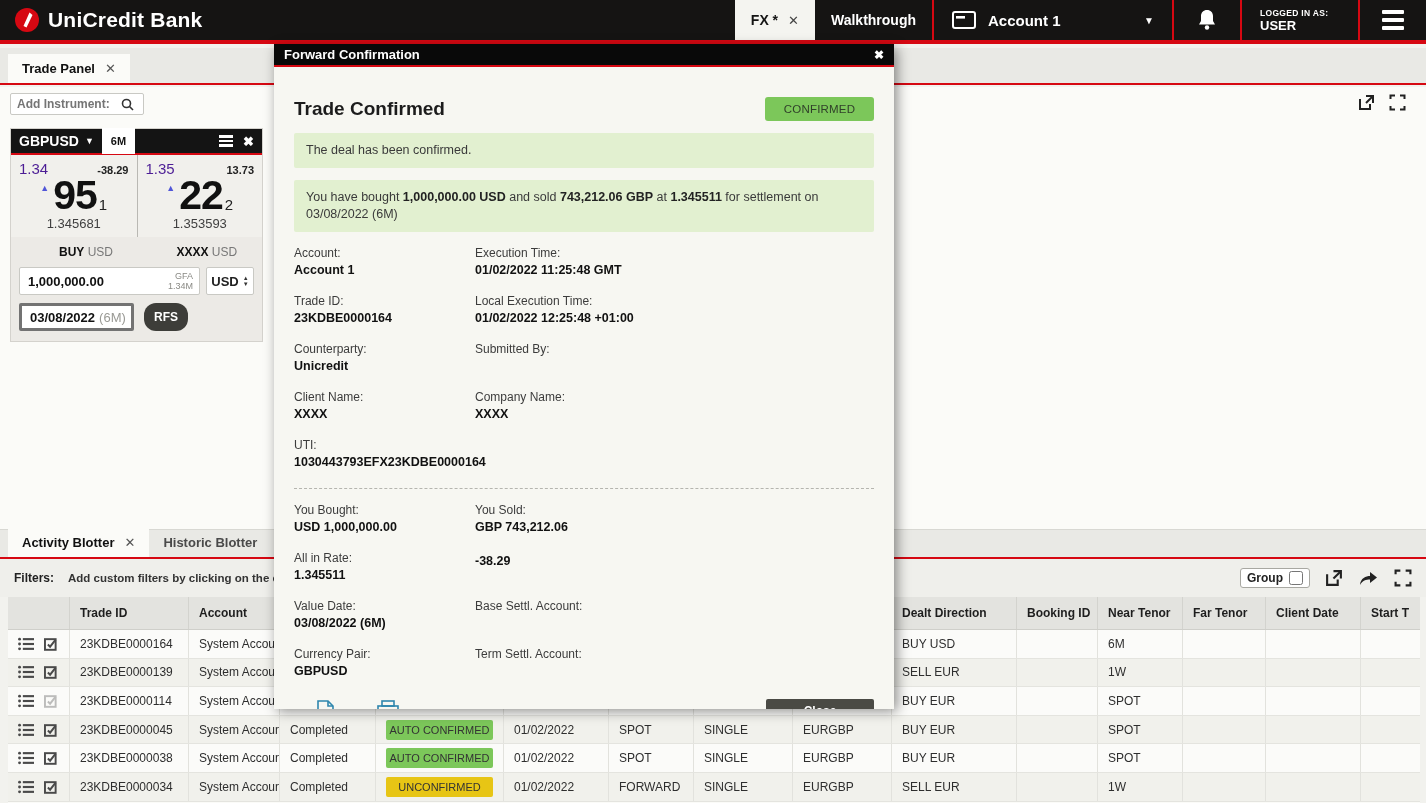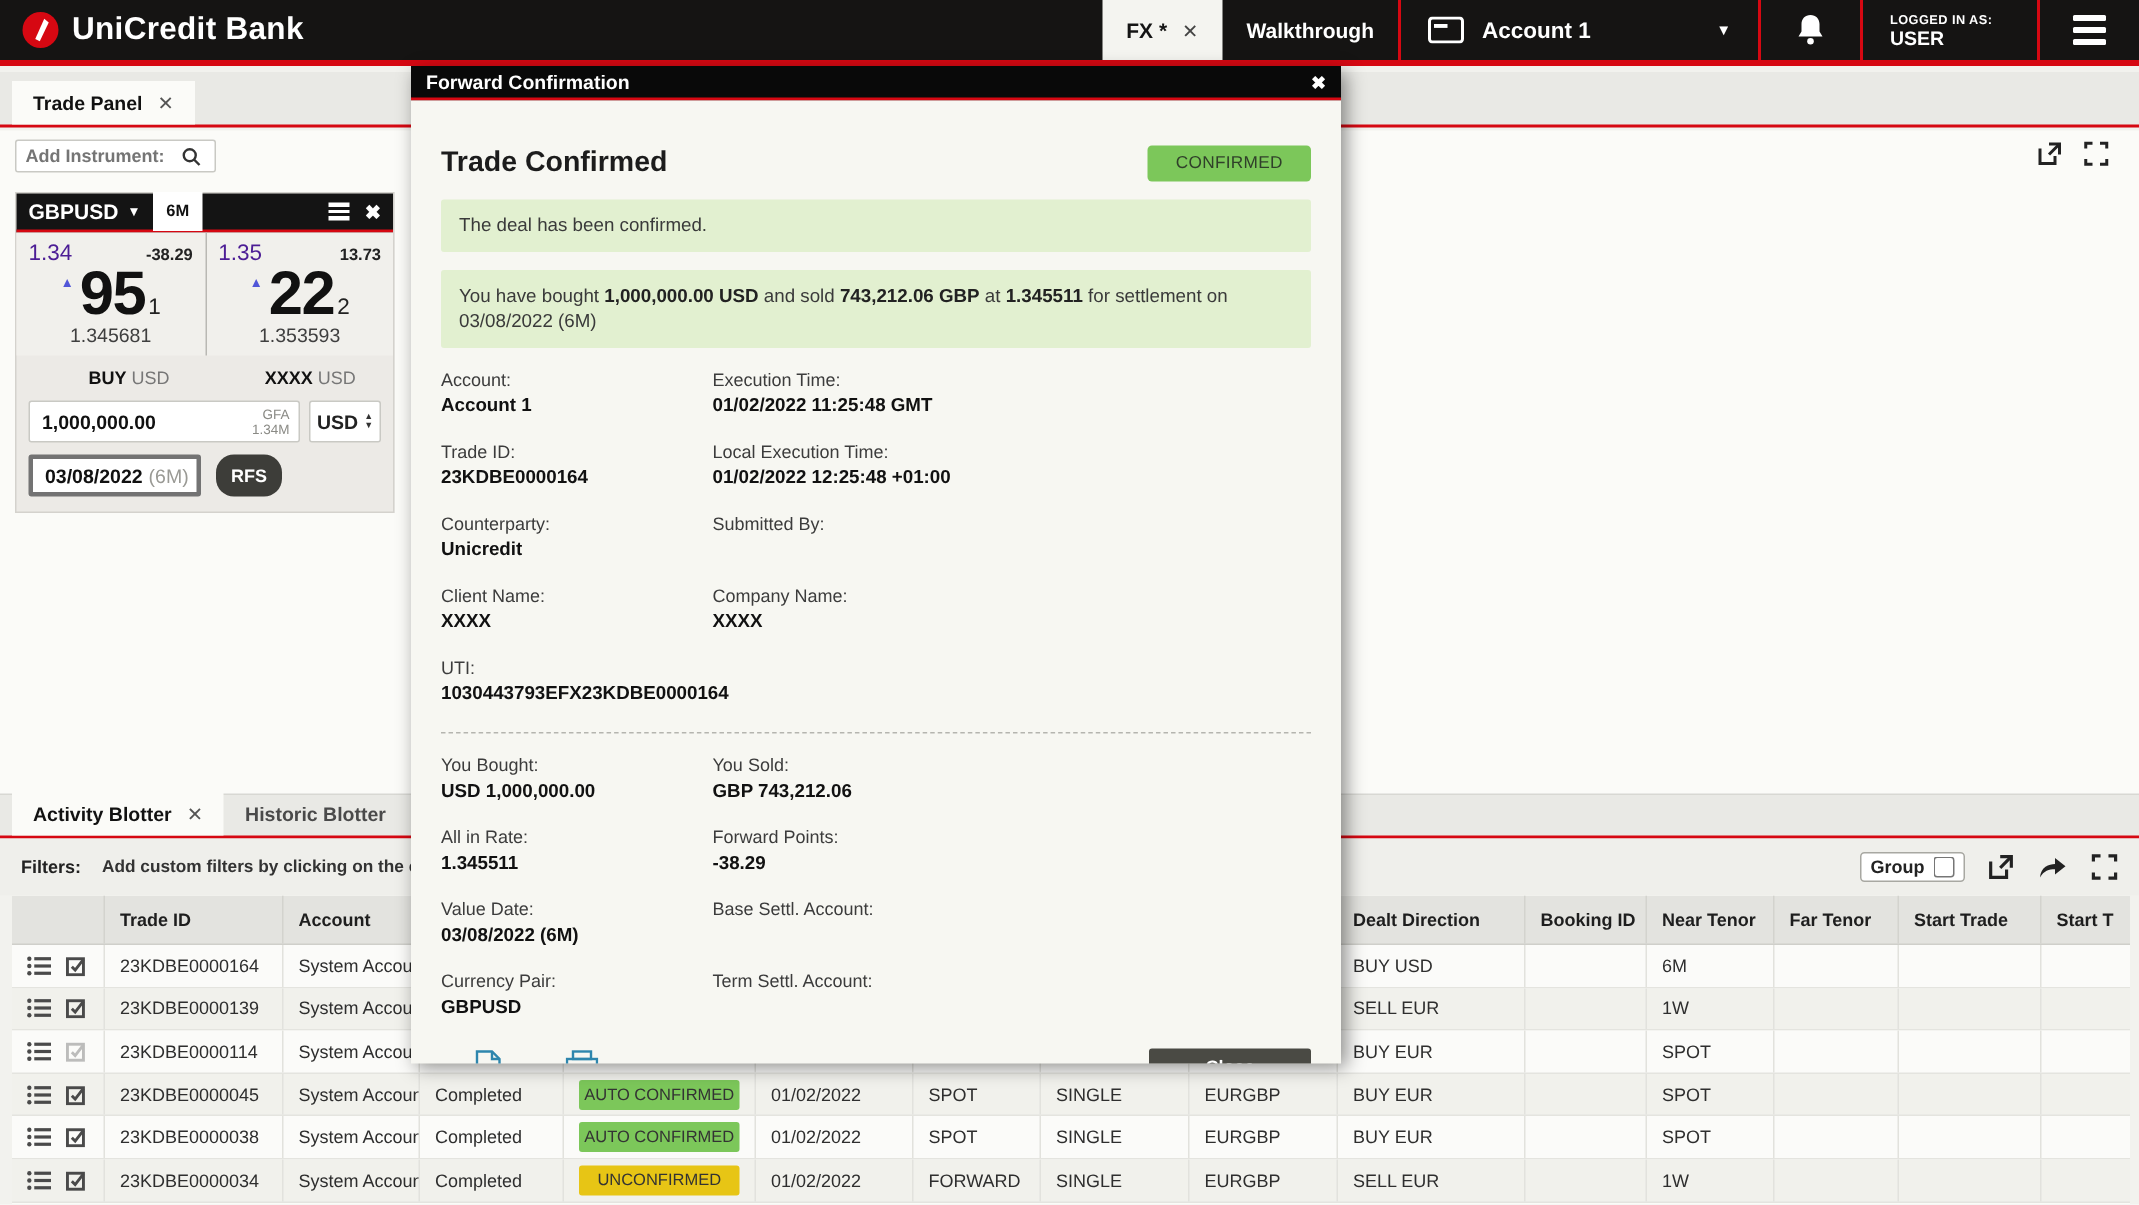--- a/index.html
+++ b/index.html
@@ -297,21 +297,21 @@
       <div class="th" style="width: 96px;"></div>
       <div class="th" style="width: 128px;"></div>
       <div class="th" style="width: 105px;"></div>
       <div class="th" style="width: 85px;"></div>
       <div class="th" style="width: 99px;"></div>
       <div class="th" style="width: 99px;"></div>
       <div class="th" style="width: 125px;">Dealt Direction</div>
       <div class="th" style="width: 81px;">Booking ID</div>
       <div class="th" style="width: 85px;">Near Tenor</div>
       <div class="th" style="width: 83px;">Far Tenor</div>
-      <div class="th" style="width: 95px;">Start Trade</div>
+      <div class="th" style="width: 95px;">Client Date</div>
       <div class="th" style="width: 70px;">Start T</div>
     </div>
   <div>
       <div class="tr">
         <div class="td icons" style="width: 62px;">
           <svg width="17" height="14" viewBox="0 0 17 14">
             <g fill="#4a4a4a">
               <circle cx="1.6" cy="2" r="1.5"></circle>
               <rect x="5" y="0.9" width="12" height="2.2"></rect>
               <circle cx="1.6" cy="7" r="1.5"></circle>
@@ -567,21 +567,20 @@
         </div>
         <div class="field">
           <div class="flabel">You Sold:</div>
           <div class="fvalue">GBP 743,212.06</div>
         </div>
         <div class="field">
           <div class="flabel">All in Rate:</div>
           <div class="fvalue">1.345511</div>
         </div>
         <div class="field">
-          <div class="flabel">Forward Points:</div>
           <div class="fvalue">-38.29</div>
         </div>
         <div class="field">
           <div class="flabel">Value Date:</div>
           <div class="fvalue">03/08/2022 (6M)</div>
         </div>
         <div class="field">
           <div class="flabel">Base Settl. Account:</div>
           <div class="fvalue"></div>
         </div>

